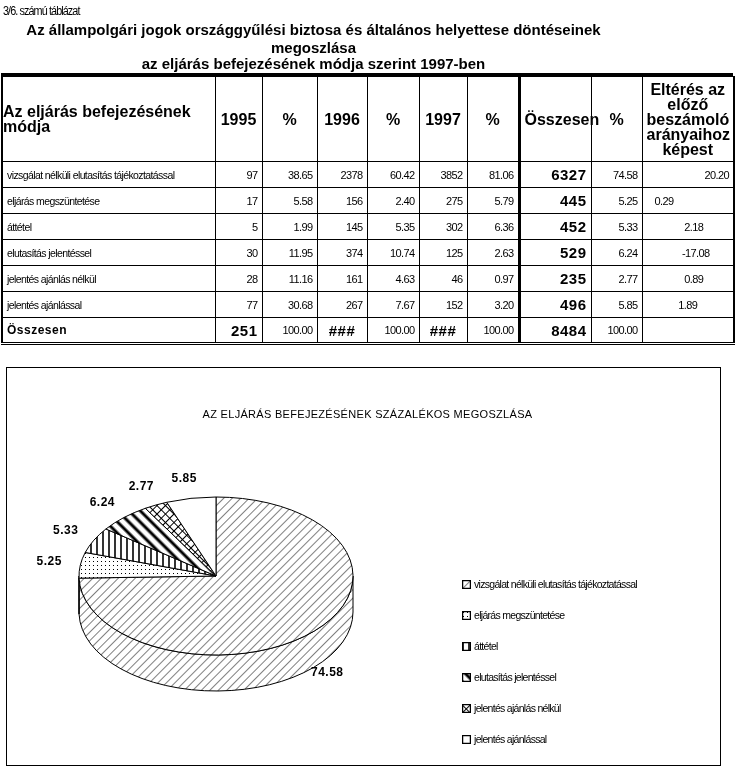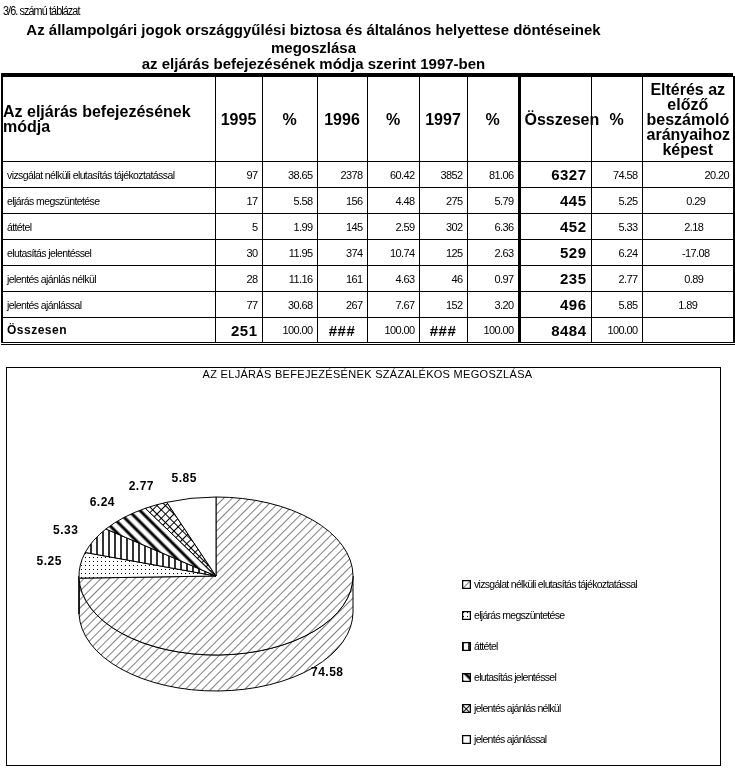--- a/index.html
+++ b/index.html
@@ -14,21 +14,21 @@
   table.data th, table.data td { border: 1px solid #000; padding: 0 4px; font-size: 11px; height: 25px; }
   table.data th { font-weight: bold; font-size: 16px; height: 84px; text-align: center; vertical-align: middle; line-height: 15px; }
   table.data th.first { text-align: left; padding-left: 0; }
   table.data td.label { text-align: left; letter-spacing: -0.6px; font-size: 10.5px; }
   table.data td.num { text-align: right; letter-spacing: -0.6px; font-size: 11px; }
   table.data td.bold { font-weight: bold; font-size: 15px; text-align: right; letter-spacing: 0.5px; }
   table.data td.total-label { font-weight: bold; font-size: 12px; text-align: left; letter-spacing: 0.5px; }
   table.data .thickl { border-left: 3px solid #000; }
   table.data tr.total td { height: 24px; }
   .chart-frame { position: absolute; left: 6px; top: 367px; width: 715px; height: 399px; border: 1.5px solid #000; box-sizing: border-box; }
-  .chart-title { position: absolute; left: 0; top: 368px; width: 735px; text-align: center; font-size: 11px; letter-spacing: 0.3px; }
+  .chart-title { position: absolute; left: 0; top: 408px; width: 735px; text-align: center; font-size: 11px; letter-spacing: 0.3px; }
   svg.pie { position: absolute; left: 0; top: 0; }
   .legend { position: absolute; left: 462px; top: 578px; }
   .legend-item { position: absolute; left: 0; height: 14px; white-space: nowrap; font-size: 10.5px; letter-spacing: -0.7px; }
   .legend-item .lbl { position: absolute; left: 12px; top: 0; }
   .dlabel { position: absolute; font-size: 12px; font-weight: bold; letter-spacing: 0.5px; }
 </style>
 </head>
 <body>
 
 <div class="caption">3/6. számú táblázat</div>
@@ -75,33 +75,33 @@
           <td class="num">81.06</td>
           <td class="bold thickl">6327</td>
           <td class="num">74.58</td>
           <td class="num" style="padding-left: 20px;">20.20</td>
         </tr>
         <tr>
           <td class="label">eljárás megszüntetése</td>
           <td class="num">17</td>
           <td class="num">5.58</td>
           <td class="num">156</td>
-          <td class="num">4.48</td>
+          <td class="num">2.40</td>
           <td class="num">275</td>
           <td class="num">5.79</td>
           <td class="bold thickl">445</td>
           <td class="num">5.25</td>
-          <td class="num" style="text-align: center; padding-left: 20px;">0.29</td>
+          <td class="num" style="text-align: left; padding-left: 12px;">0.29</td>
         </tr>
         <tr>
           <td class="label">áttétel</td>
           <td class="num">5</td>
           <td class="num">1.99</td>
           <td class="num">145</td>
-          <td class="num">2.59</td>
+          <td class="num">5.35</td>
           <td class="num">302</td>
           <td class="num">6.36</td>
           <td class="bold thickl">452</td>
           <td class="num">5.33</td>
           <td class="num" style="text-align: center; padding-left: 16px;">2.18</td>
         </tr>
         <tr>
           <td class="label">elutasítás jelentéssel</td>
           <td class="num">30</td>
           <td class="num">11.95</td>

